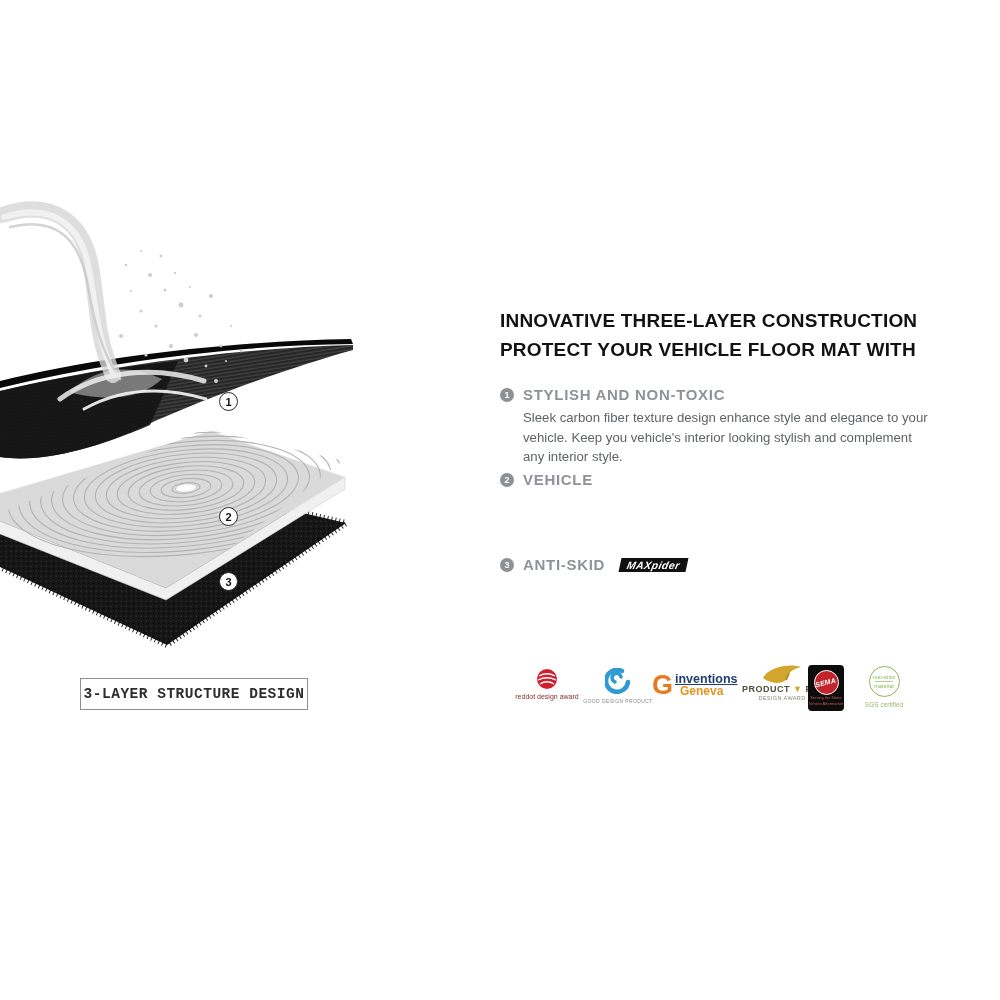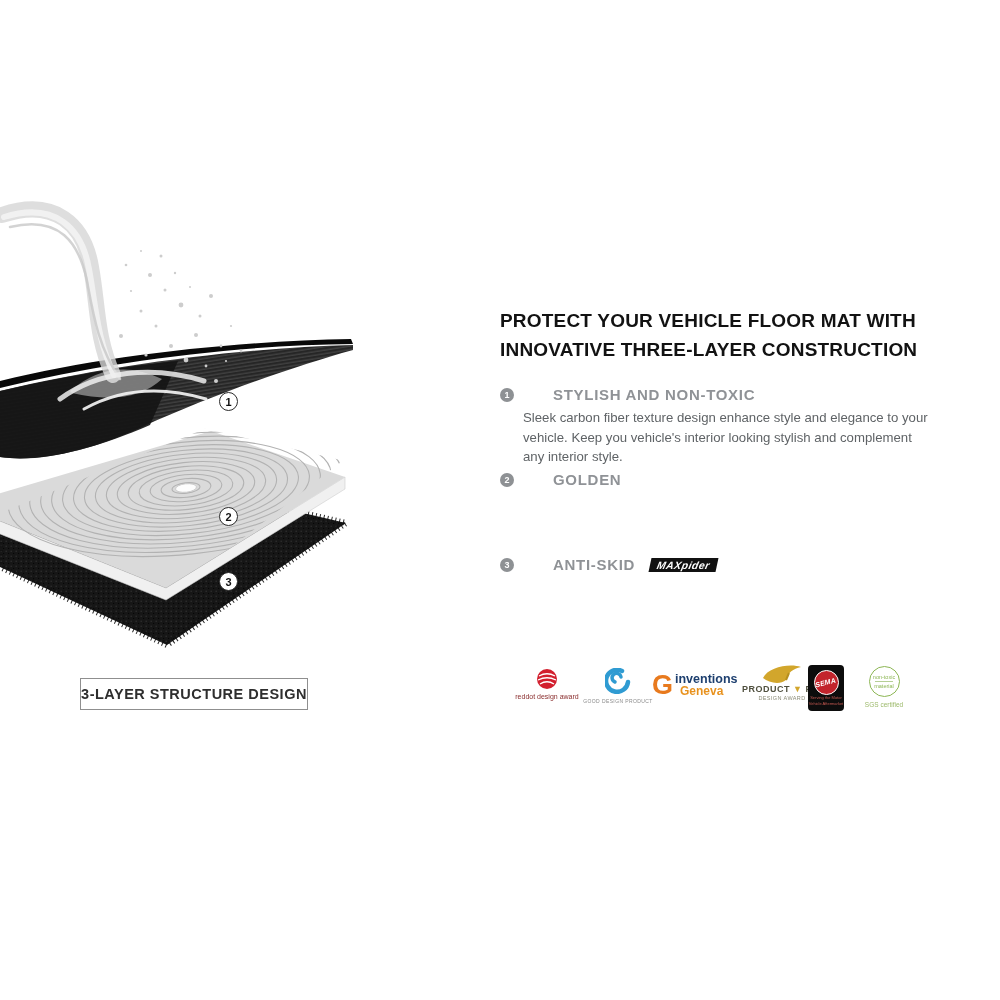--- a/index.html
+++ b/index.html
@@ -15,51 +15,51 @@
     width:19px;height:19px;border-radius:50%;background:#ffffff;border:1.5px solid #2b2b2b;
     color:#111;font-size:11px;font-weight:bold;display:flex;align-items:center;justify-content:center;
     box-sizing:border-box;z-index:5;
   }
   #badge-1{left:219px;top:392px;}
   #badge-2{left:219px;top:507px;}
   #badge-3{left:219px;top:572px;}
   #caption-box{
     left:80px;top:678px;width:226px;height:30px;border:1px solid #8f8f8f;background:#fff;
     display:flex;align-items:center;justify-content:center;
-    font-size:14.5px;font-weight:bold;color:#2e2e2e;letter-spacing:.5px;
+    font-size:14.5px;font-weight:bold;color:#2e2e2e;letter-spacing:.5px;font-family:Liberation Mono, monospace;
   }
 
   
   #headline{left:500px;top:306px;width:440px;color:#121212;font-size:19px;font-weight:800;line-height:29px;letter-spacing:.2px;}
   .feature{left:500px;width:424px;}
   #feature-1{top:386px;}
   #feature-2{top:471px;}
   #feature-3{top:556px;}
   .feature-head{display:flex;align-items:center;gap:9px;}
   .bullet{
     width:14px;height:14px;border-radius:50%;background:#8e9194;color:#fff;
     font-size:9px;font-weight:bold;display:flex;align-items:center;justify-content:center;flex:0 0 auto;
   }
-  .feature-title{color:#8f9296;font-size:15px;font-weight:600;letter-spacing:.7px;margin-left:30px;}
+  .feature-title{color:#8f9296;font-size:15px;font-weight:600;letter-spacing:.7px;}
   .feature-body{margin:5px 0 0 23px;width:405px;color:#5f6366;font-size:13.2px;line-height:19.5px;}
   .brand-chip{
     display:inline-block;background:#111;color:#fff;font-size:10.5px;font-weight:bold;font-style:italic;
     padding:1px 7px;transform:skewX(-12deg);letter-spacing:.5px;margin-left:6px;vertical-align:1px;
   }
 
   
   .award{display:flex;flex-direction:column;align-items:center;text-align:center;}
   #award-reddot{left:514px;top:668px;width:66px;}
   #award-reddot .cap{font-size:7px;color:#8b2f2f;margin-top:3px;white-space:nowrap;}
   #award-gooddesign{left:588px;top:668px;width:60px;}
   #award-gooddesign .cap{font-size:5px;color:#8a8a8a;margin-top:4px;letter-spacing:.4px;white-space:nowrap;}
   #award-geneva{left:652px;top:673px;width:78px;flex-direction:row;align-items:flex-start;gap:2px;text-align:left;}
   .geneva-g{font-size:27px;line-height:24px;font-weight:bold;color:#e87a1e;}
   .geneva-words{display:flex;flex-direction:column;}
-  .geneva-inventions{font-size:12.5px;font-weight:bold;color:#1d3f6f;line-height:13px;}
+  .geneva-inventions{font-size:12.5px;font-weight:bold;color:#1d3f6f;line-height:13px;text-decoration:underline;}
   .geneva-geneva{font-size:12px;font-weight:bold;color:#e8921e;line-height:12px;margin-left:5px;margin-top:-1px;}
   #award-goldenpin{left:740px;top:663px;width:84px;}
   .gp-text{font-size:9px;font-weight:bold;color:#50503f;letter-spacing:.5px;margin-top:1px;}
   .gp-caret{color:#d2a62c;}
   .gp-sub{font-size:5.5px;color:#8a8a75;letter-spacing:.4px;margin-top:1px;}
   #award-sema{left:808px;top:665px;width:36px;}
   .sema-box{
     width:36px;height:46px;background:#0c0c0c;border-radius:4px;display:flex;flex-direction:column;
     align-items:center;justify-content:center;gap:1px;
   }
@@ -170,36 +170,36 @@
 
 <div id="badge-1" class="abs num-badge">1</div>
 <div id="badge-2" class="abs num-badge">2</div>
 <div id="badge-3" class="abs num-badge">3</div>
 
 <div id="caption-box" class="abs">
   <span>3-LAYER STRUCTURE DESIGN</span>
 </div>
 
 <div id="headline" class="abs">
+  <div>INNOVATIVE THREE-LAYER CONSTRUCTION</div>
   <div>PROTECT YOUR VEHICLE FLOOR MAT WITH</div>
-  <div>INNOVATIVE THREE-LAYER CONSTRUCTION</div>
 </div>
 
 <div id="feature-1" class="abs feature">
   <div class="feature-head">
     <div class="bullet">1</div>
     <div class="feature-title">STYLISH AND NON-TOXIC</div>
   </div>
   <div class="feature-body">Sleek carbon fiber texture design enhance style and elegance to your vehicle. Keep you vehicle's interior looking stylish and complement any interior style.</div>
 </div>
 
 <div id="feature-2" class="abs feature">
   <div class="feature-head">
     <div class="bullet">2</div>
-    <div class="feature-title">GOLDEN</div>
+    <div class="feature-title">VEHICLE</div>
   </div>
 </div>
 
 <div id="feature-3" class="abs feature">
   <div class="feature-head">
     <div class="bullet">3</div>
     <div class="feature-title">ANTI-SKID</div>
     <div class="brand-chip">MAXpider</div>
   </div>
 </div>

